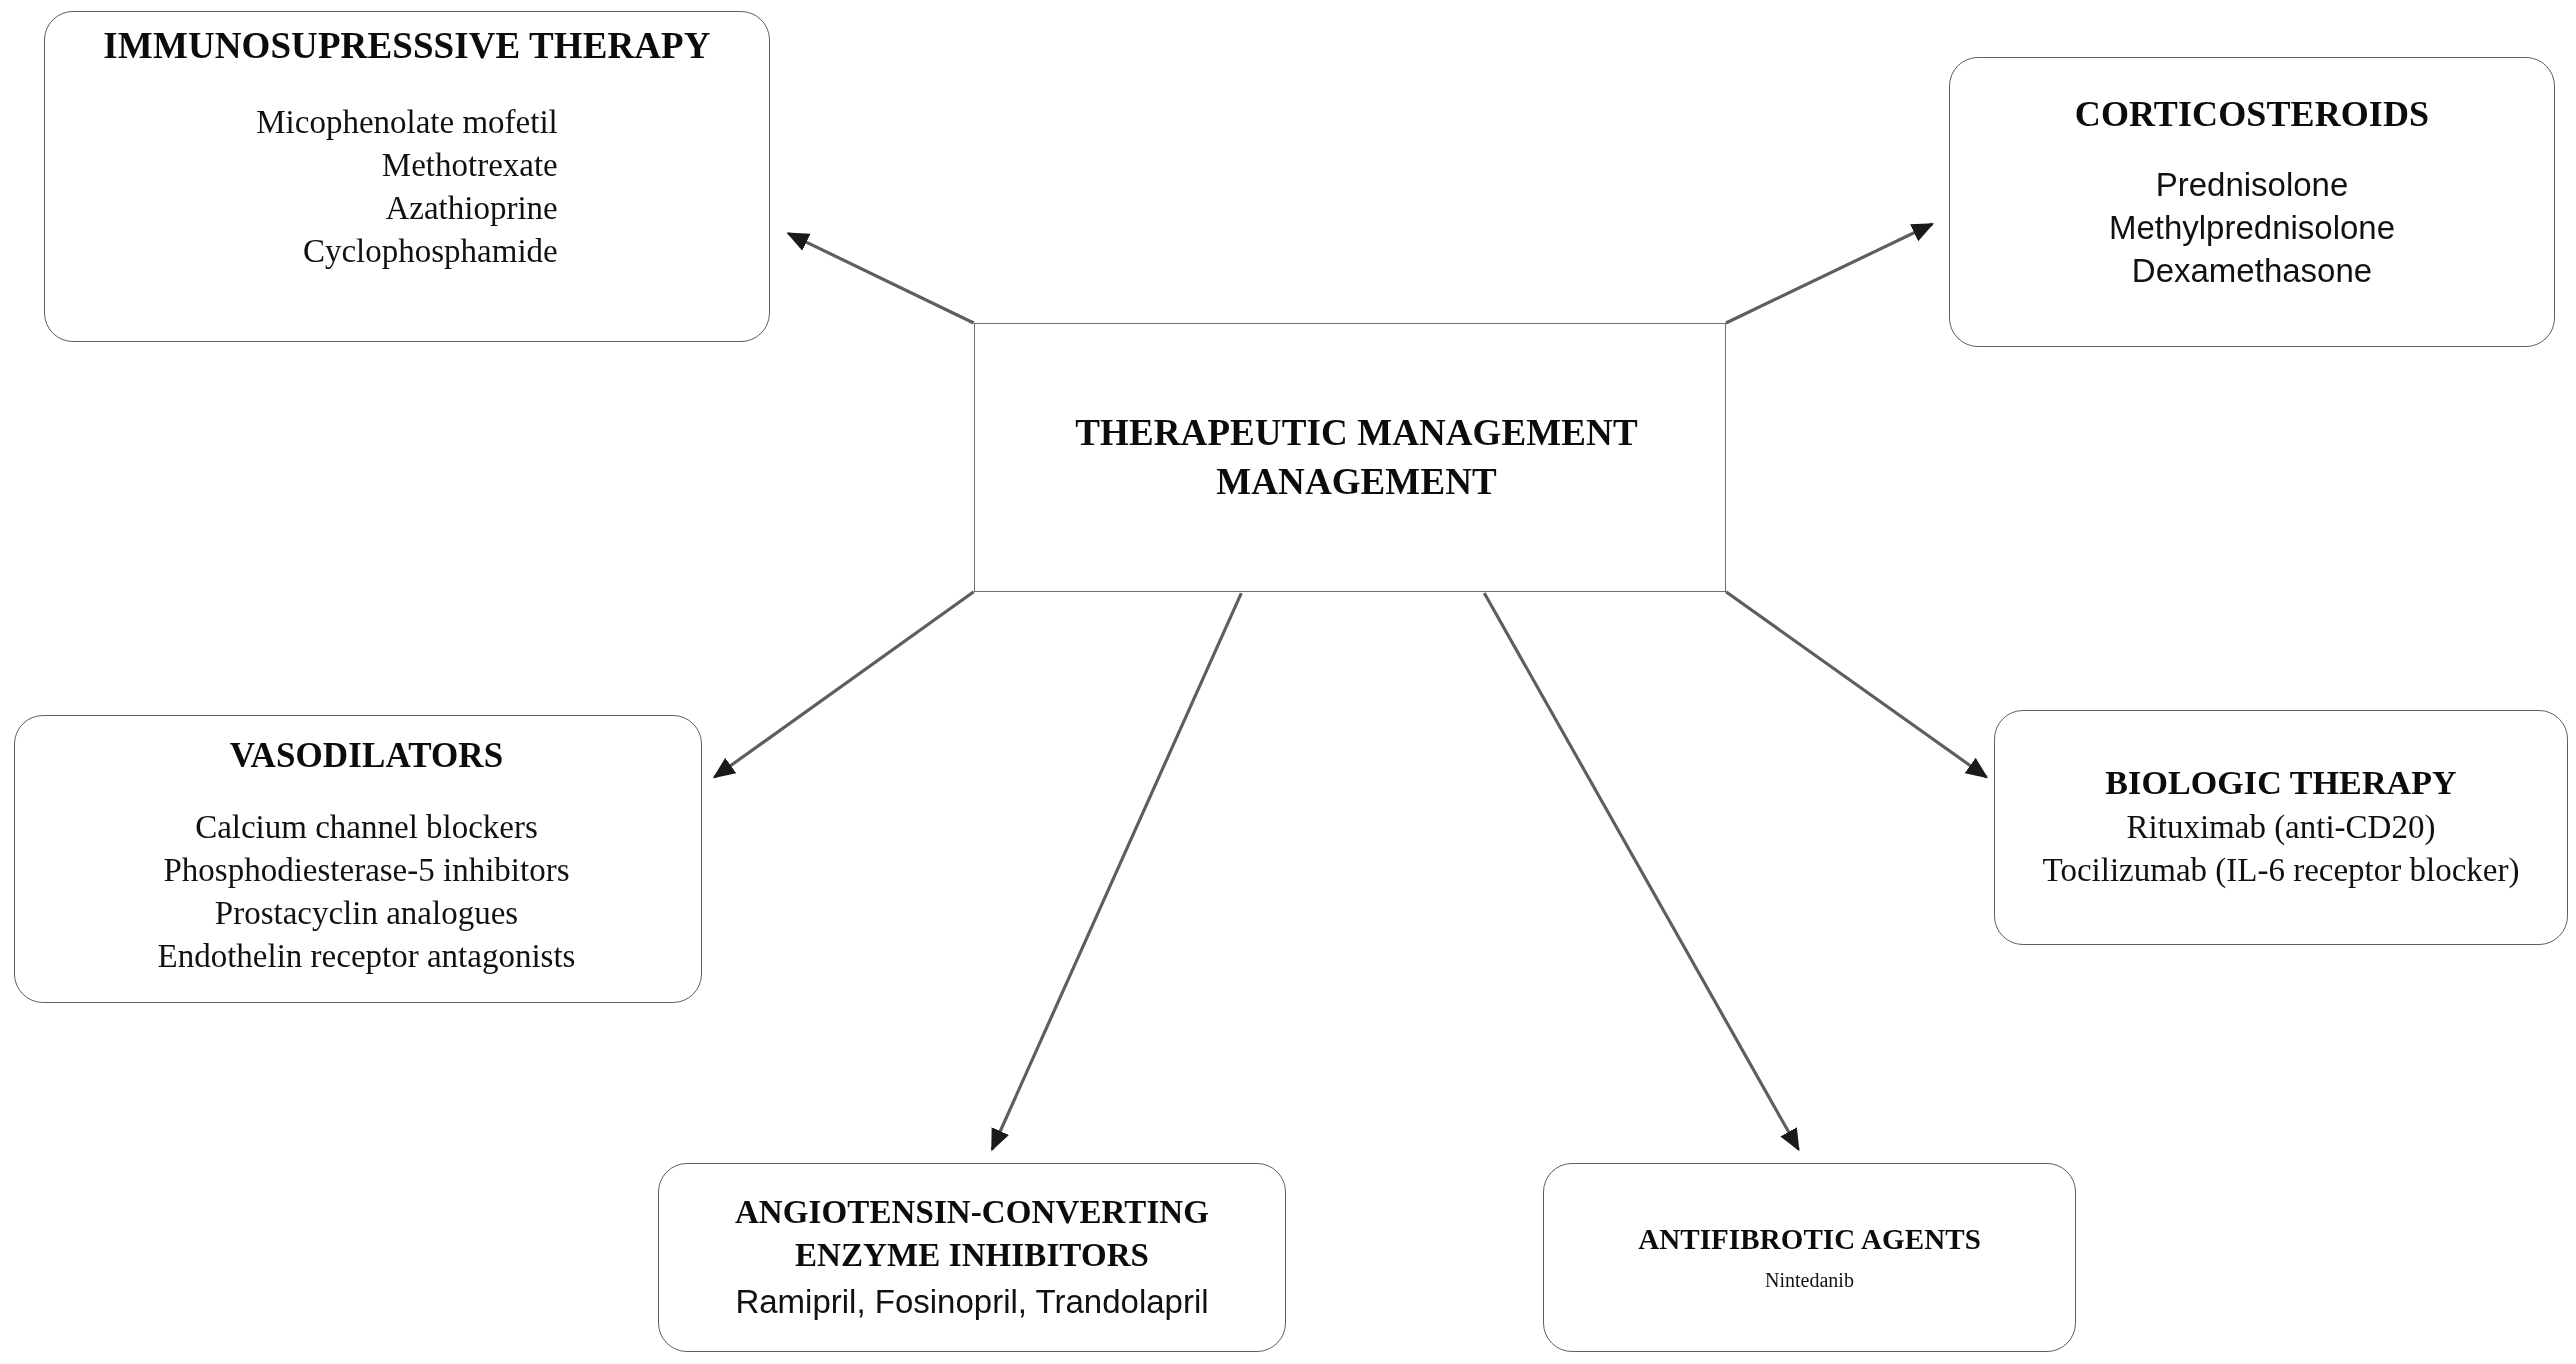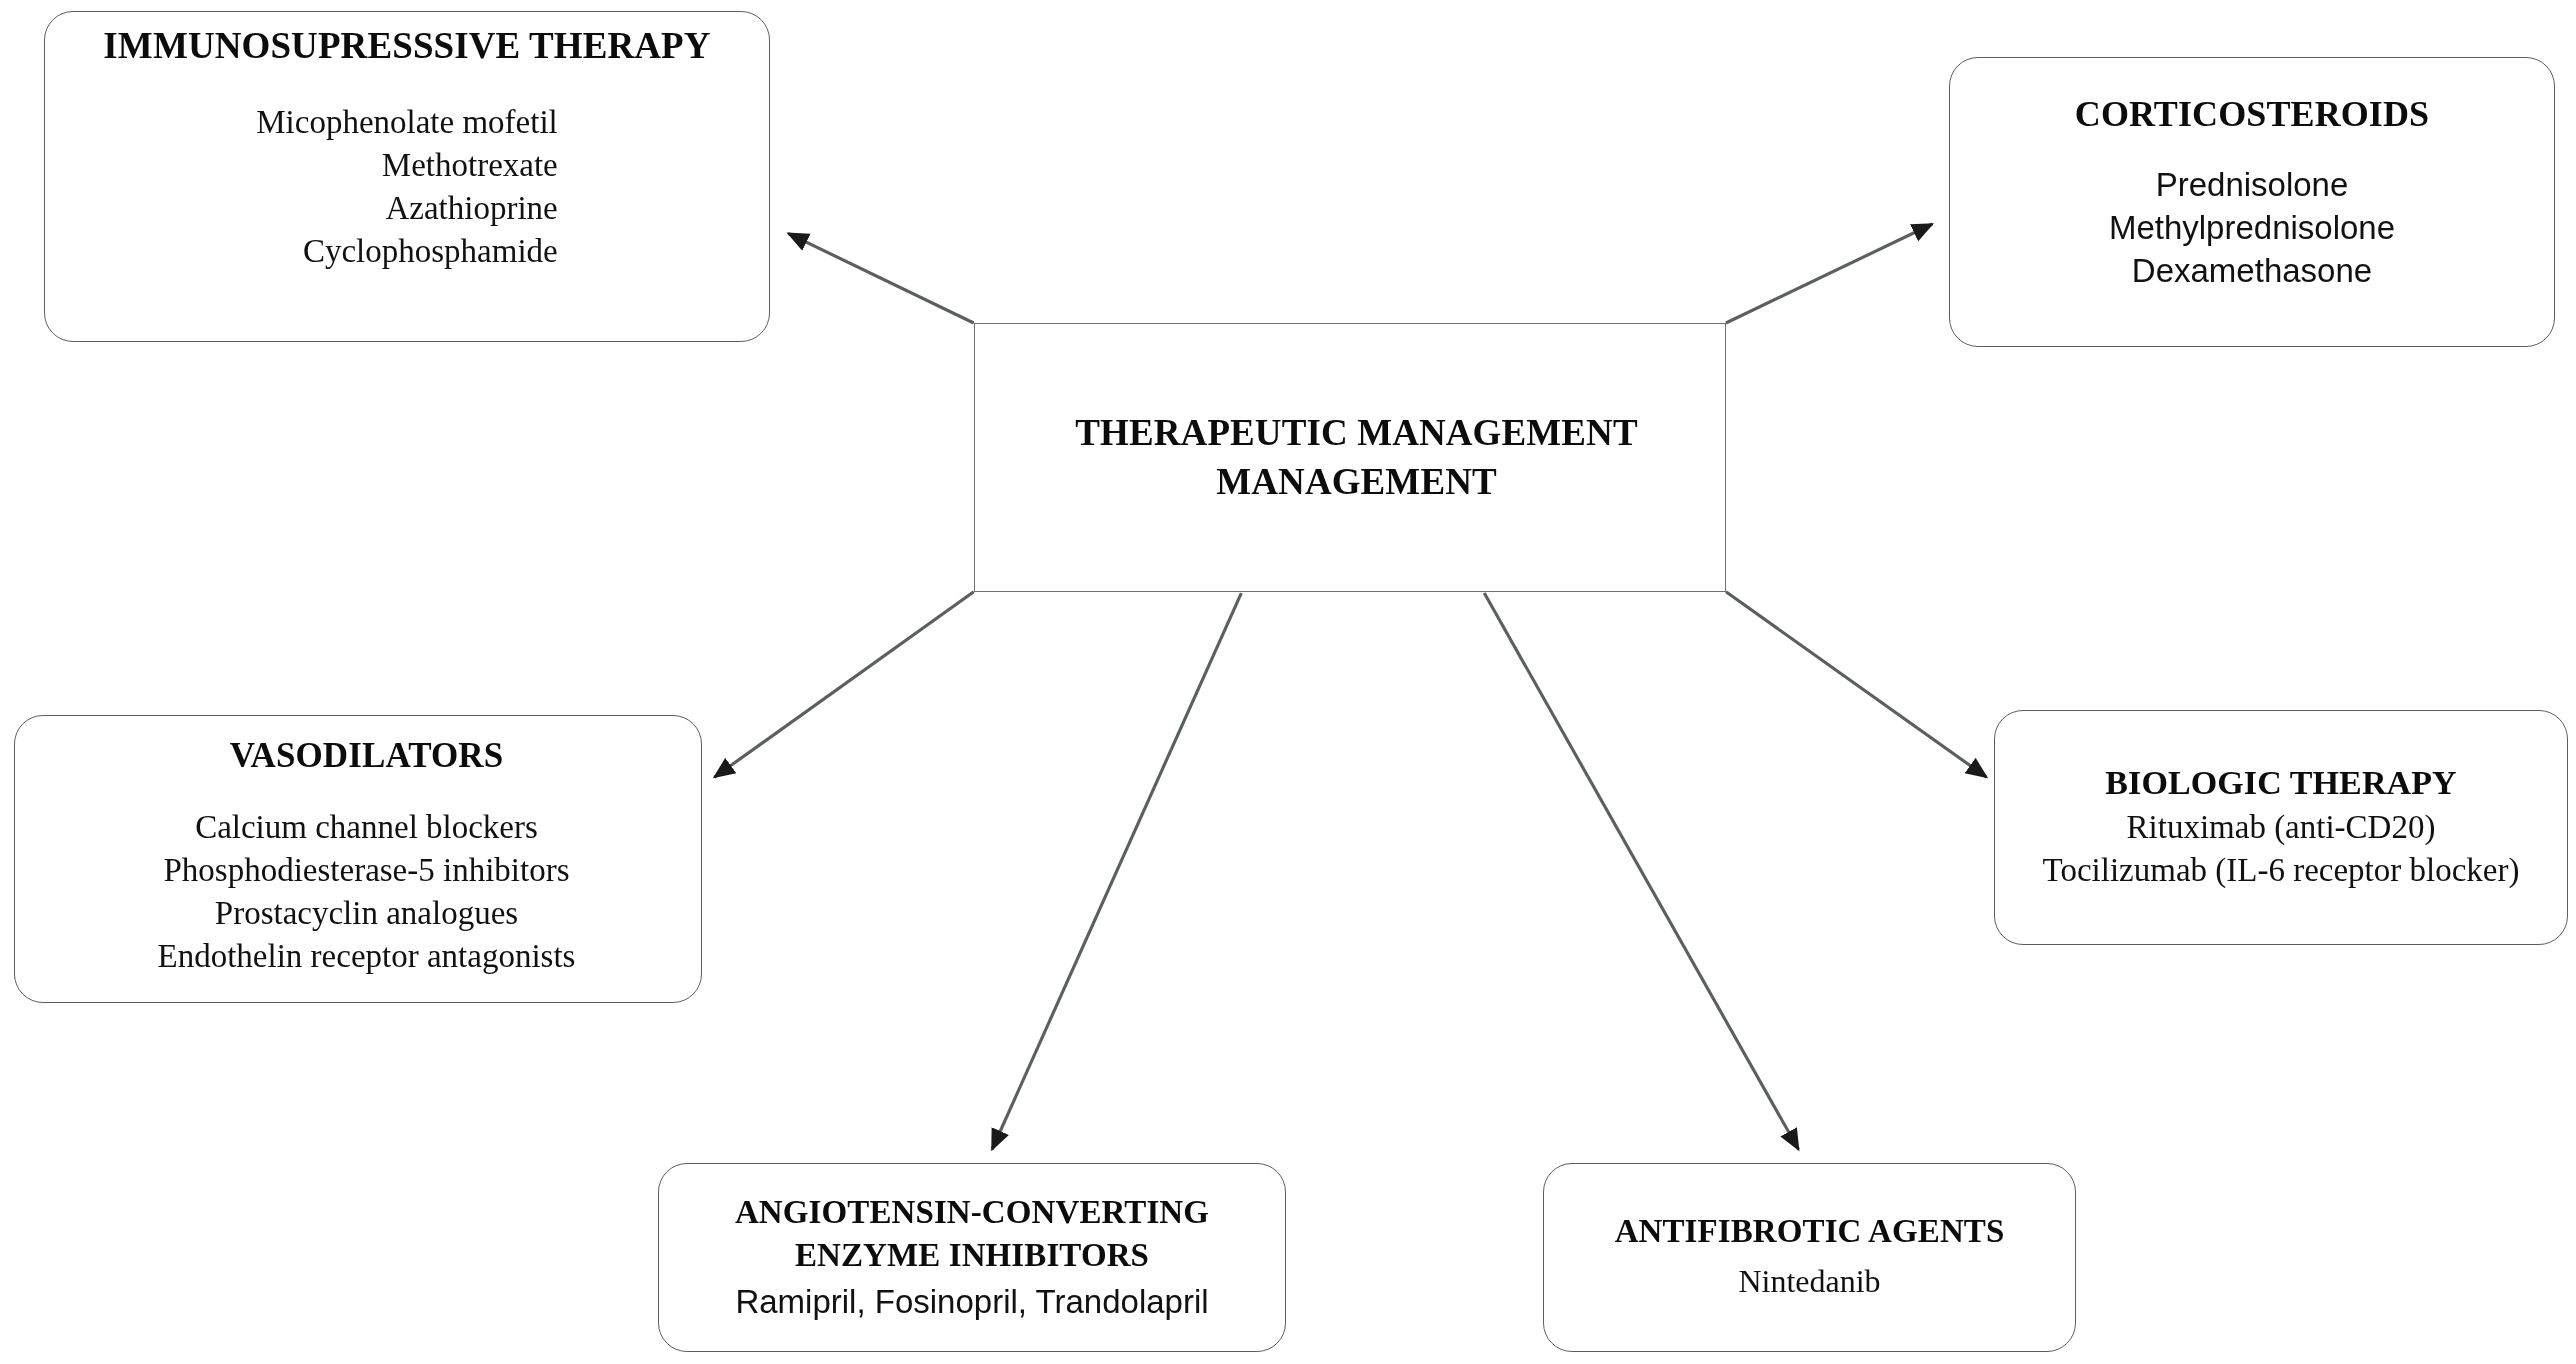--- a/index.html
+++ b/index.html
@@ -93,22 +93,22 @@
 
   #node-ace {
     left: 658px; top: 1163px; width: 628px; height: 189px;
   }
   #node-ace .node-title { font-size: 33px; }
   #node-ace .node-body  { font-size: 33px; margin-top: 3.8px; }
 
   #node-antifibrotic {
     left: 1543px; top: 1163px; width: 533px; height: 189px;
   }
-  #node-antifibrotic .node-title { font-size: 33px; }
-  #node-antifibrotic .node-body  { font-size: 32px; margin-top: 10px; }
+  #node-antifibrotic .node-title { font-size: 29px; }
+  #node-antifibrotic .node-body  { font-size: 20px; margin-top: 10px; }
 
   .line { line-height: 1.30; }
 </style>
 </head>
 <body>
 
 <div id="diagram-root">
 
   <svg class="edges" viewBox="0 0 4082 2162" preserveAspectRatio="none">
     <defs>

